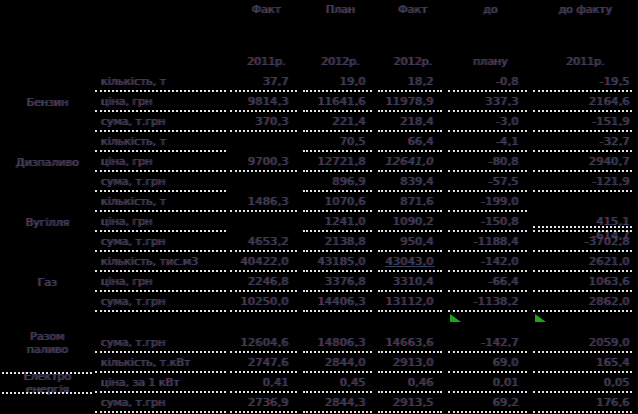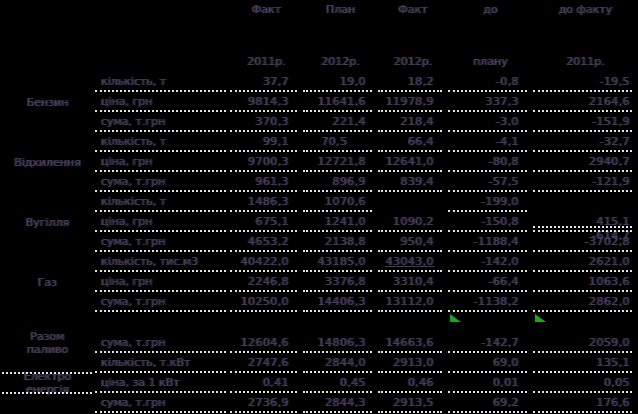--- a/index.html
+++ b/index.html
@@ -66,47 +66,45 @@
       <div class="cell metric b" style="grid-area: 4 / 2;">сума, т.грн</div>
       <div class="cell val b" style="grid-area: 4 / 3; padding-right: 8px;">370,3</div>
       <div class="cell val b" style="grid-area: 4 / 4; padding-right: 6px;">221,4</div>
       <div class="cell val b" style="grid-area: 4 / 5; padding-right: 8px;">218,4</div>
       <div class="cell val b" style="grid-area: 4 / 6; padding-right: 8px;">-3,0</div>
       <div class="cell val b" style="grid-area: 4 / 7; padding-right: 2px;">-151,9</div>
       <div class="cell glabel" style="grid-area: 2 / 1 / 5;">
         <div>Бензин</div>
       </div>
       <div class="cell metric b" style="grid-area: 5 / 2;">кількість, т</div>
-      <div class="cell val b" style="grid-area: 5 / 3; padding-right: 8px;">99,1</div>
-      <div class="cell val b" style="grid-area: 5 / 4; padding-right: 6px; text-align: center;">70,5</div>
+      <div class="cell val b" style="grid-area: 5 / 4; padding-right: 6px;">70,5</div>
       <div class="cell val b" style="grid-area: 5 / 5; padding-right: 8px;">66,4</div>
       <div class="cell val b" style="grid-area: 5 / 6; padding-right: 8px;">-4,1</div>
       <div class="cell val b" style="grid-area: 5 / 7; padding-right: 2px;">-32,7</div>
       <div class="cell metric b" style="grid-area: 6 / 2;">ціна, грн</div>
       <div class="cell val b" style="grid-area: 6 / 3; padding-right: 8px;">9700,3</div>
       <div class="cell val b" style="grid-area: 6 / 4; padding-right: 6px;">12721,8</div>
-      <div class="cell val b" style="grid-area: 6 / 5; padding-right: 8px;">12641,0</div>
+      <div class="cell val b" style="grid-area: 6 / 5; padding-right: 8px; font-style: italic;">12641,0</div>
       <div class="cell val b" style="grid-area: 6 / 6; padding-right: 8px;">-80,8</div>
       <div class="cell val b" style="grid-area: 6 / 7; padding-right: 2px;">2940,7</div>
       <div class="cell metric b" style="grid-area: 7 / 2;">сума, т.грн</div>
-      <div class="cell val b" style="grid-area: 7 / 3; padding-right: 8px;">961,3</div>
       <div class="cell val b" style="grid-area: 7 / 4; padding-right: 6px;">896,9</div>
       <div class="cell val b" style="grid-area: 7 / 5; padding-right: 8px;">839,4</div>
       <div class="cell val b" style="grid-area: 7 / 6; padding-right: 8px;">-57,5</div>
       <div class="cell val b" style="grid-area: 7 / 7; padding-right: 2px;">-121,9</div>
       <div class="cell glabel" style="grid-area: 5 / 1 / 8;">
-        <div>Відхилення</div>
+        <div>Дизпаливо</div>
       </div>
       <div class="cell metric b" style="grid-area: 8 / 2;">кількість, т</div>
       <div class="cell val b" style="grid-area: 8 / 3; padding-right: 8px;">1486,3</div>
       <div class="cell val b" style="grid-area: 8 / 4; padding-right: 6px;">1070,6</div>
+      <div class="cell val b" style="grid-area: 8 / 5; padding-right: 8px;">871,6</div>
       <div class="cell val b" style="grid-area: 8 / 6; padding-right: 8px;">-199,0</div>
       <div class="cell val b" style="grid-area: 8 / 7; padding-right: 2px; margin-top: 34px;">-614,7</div>
       <div class="cell metric b" style="grid-area: 9 / 2;">ціна, грн</div>
-      <div class="cell val b" style="grid-area: 9 / 3; padding-right: 8px;">675,1</div>
       <div class="cell val b" style="grid-area: 9 / 4; padding-right: 6px;">1241,0</div>
       <div class="cell val b" style="grid-area: 9 / 5; padding-right: 8px;">1090,2</div>
       <div class="cell val b" style="grid-area: 9 / 6; padding-right: 8px;">-150,8</div>
       <div class="cell val b" style="grid-area: 9 / 7; padding-right: 2px;">415,1</div>
       <div class="cell metric b" style="grid-area: 10 / 2;">сума, т.грн</div>
       <div class="cell val b" style="grid-area: 10 / 3; padding-right: 8px;">4653,2</div>
       <div class="cell val b" style="grid-area: 10 / 4; padding-right: 6px;">2138,8</div>
       <div class="cell val b" style="grid-area: 10 / 5; padding-right: 8px;">950,4</div>
       <div class="cell val b" style="grid-area: 10 / 6; padding-right: 8px;">-1188,4</div>
       <div class="cell val b" style="grid-area: 10 / 7; padding-right: 2px;">-3702,8</div>
@@ -142,21 +140,21 @@
       <div class="cell val b" style="grid-area: 15 / 7; padding-right: 2px;">2059,0</div>
       <div class="cell glabel" style="grid-area: 15 / 1 / 16;">
         <div>Разом</div>
         <div>паливо</div>
       </div>
       <div class="cell metric b" style="grid-area: 16 / 2;">кількість, т.кВт</div>
       <div class="cell val b" style="grid-area: 16 / 3; padding-right: 8px;">2747,6</div>
       <div class="cell val b" style="grid-area: 16 / 4; padding-right: 6px;">2844,0</div>
       <div class="cell val b" style="grid-area: 16 / 5; padding-right: 8px;">2913,0</div>
       <div class="cell val b" style="grid-area: 16 / 6; padding-right: 8px;">69,0</div>
-      <div class="cell val b" style="grid-area: 16 / 7; padding-right: 2px;">135,1</div>
+      <div class="cell val b" style="grid-area: 16 / 7; padding-right: 2px;">165,4</div>
       <div class="cell metric b" style="grid-area: 17 / 2;">ціна, за 1 кВт</div>
       <div class="cell val b" style="grid-area: 17 / 3; padding-right: 8px;">0,41</div>
       <div class="cell val b" style="grid-area: 17 / 4; padding-right: 6px;">0,45</div>
       <div class="cell val b" style="grid-area: 17 / 5; padding-right: 8px;">0,46</div>
       <div class="cell val b" style="grid-area: 17 / 6; padding-right: 8px;">0,01</div>
       <div class="cell val b" style="grid-area: 17 / 7; padding-right: 2px;">0,05</div>
       <div class="cell metric b" style="grid-area: 18 / 2;">сума, т.грн</div>
       <div class="cell val b" style="grid-area: 18 / 3; padding-right: 8px;">2736,9</div>
       <div class="cell val b" style="grid-area: 18 / 4; padding-right: 6px;">2844,3</div>
       <div class="cell val b" style="grid-area: 18 / 5; padding-right: 8px;">2913,5</div>

